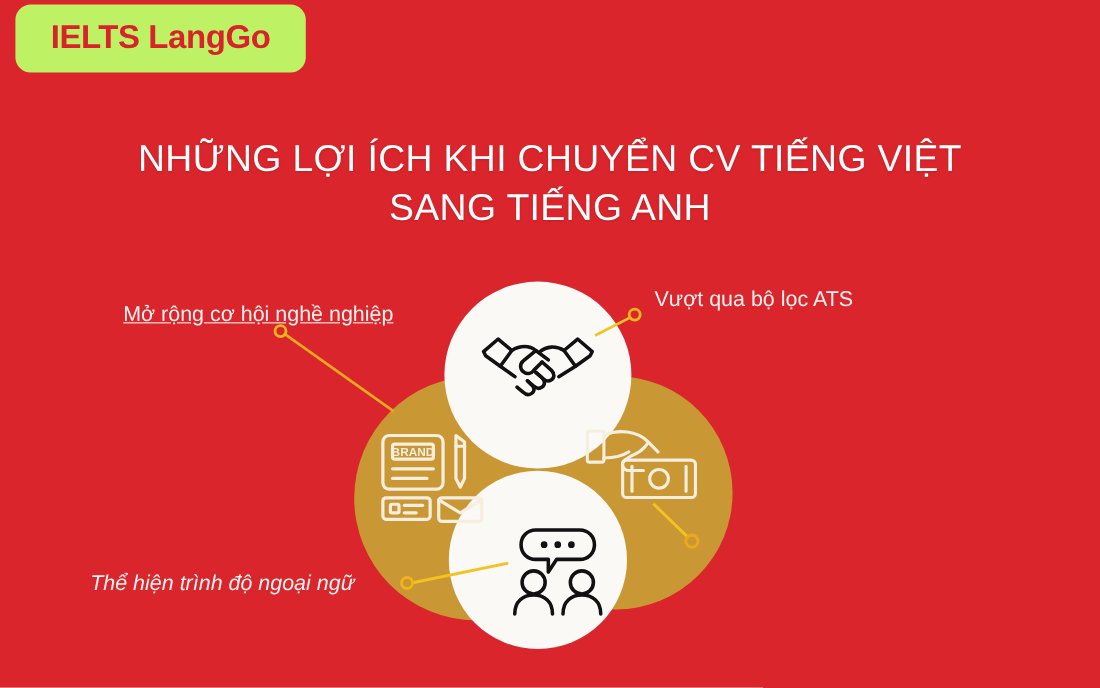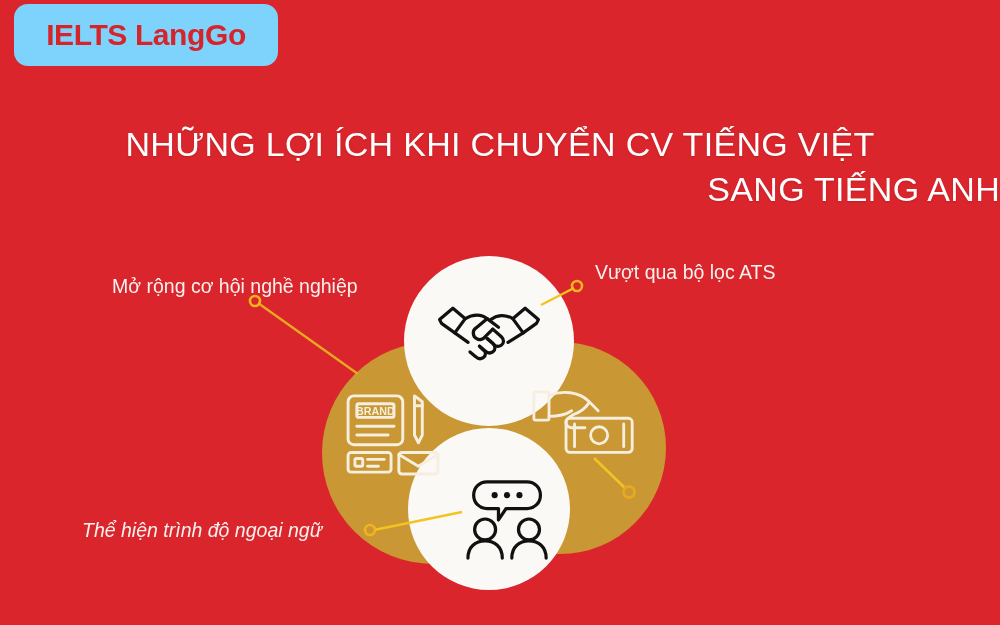--- a/index.html
+++ b/index.html
@@ -11,38 +11,38 @@
   #stage {
     position:relative;
     width:1000px; height:625px;
     background:#d9252b;
   }
 
   
   #logo-card {
     position:absolute; left:14px; top:4px;
     width:264px; height:62px;
-    background:#7dd3fc;
+    background:#bef264;
     border-radius:14px;
     display:flex; align-items:center; justify-content:center;
   }
   #logo-text {
     font-size:30px; font-weight:bold; letter-spacing:-0.4px;
     color:#d7242a; white-space:nowrap;
   }
 
   
   #title {
     position:absolute; left:0; top:122px; width:1000px;
     text-align:center; color:#ffffff;
     font-size:34px; font-weight:normal; line-height:1.33;
     letter-spacing:0.3px;
     text-shadow:0 1px 2px rgba(0,0,0,.12);
   }
-  #title .line2 { display:block;text-align:right; }
+  #title .line2 { display:block; }
 
   
   #cluster { position:absolute; left:0; top:0; width:1000px; height:625px; }
 
   .circle { position:absolute; border-radius:50%; }
   .circle-gold { background:#c99733; }
   .circle-white { background:#fbf9f6; }
 
   #circle-left   { left:322px; top:342px; width:222px; height:222px; z-index:1; }
   #circle-right  { left:454px; top:342px; width:212px; height:212px; z-index:1; }
@@ -60,21 +60,21 @@
   #icon-people    { left:460px; top:478px; width:96px;  height:82px; }
 
   
   #connectors { position:absolute; left:0; top:0; width:1000px; height:625px; z-index:5; }
 
   
   .label {
     position:absolute; color:#f7f2ef;
     font-size:19.5px; white-space:nowrap; z-index:6;
   }
-  #label-career   { left:112px; top:275px; }
+  #label-career   { left:112px; top:275px;text-decoration:underline; }
   #label-ats      { left:595px; top:261px; }
   #label-language { left:82px;  top:519px;font-style:italic; }
   #label-trust    { left:613px; top:519px; }
 </style>
 </head>
 <body>
 
 <div id="stage">
 
   <div id="logo-card">

